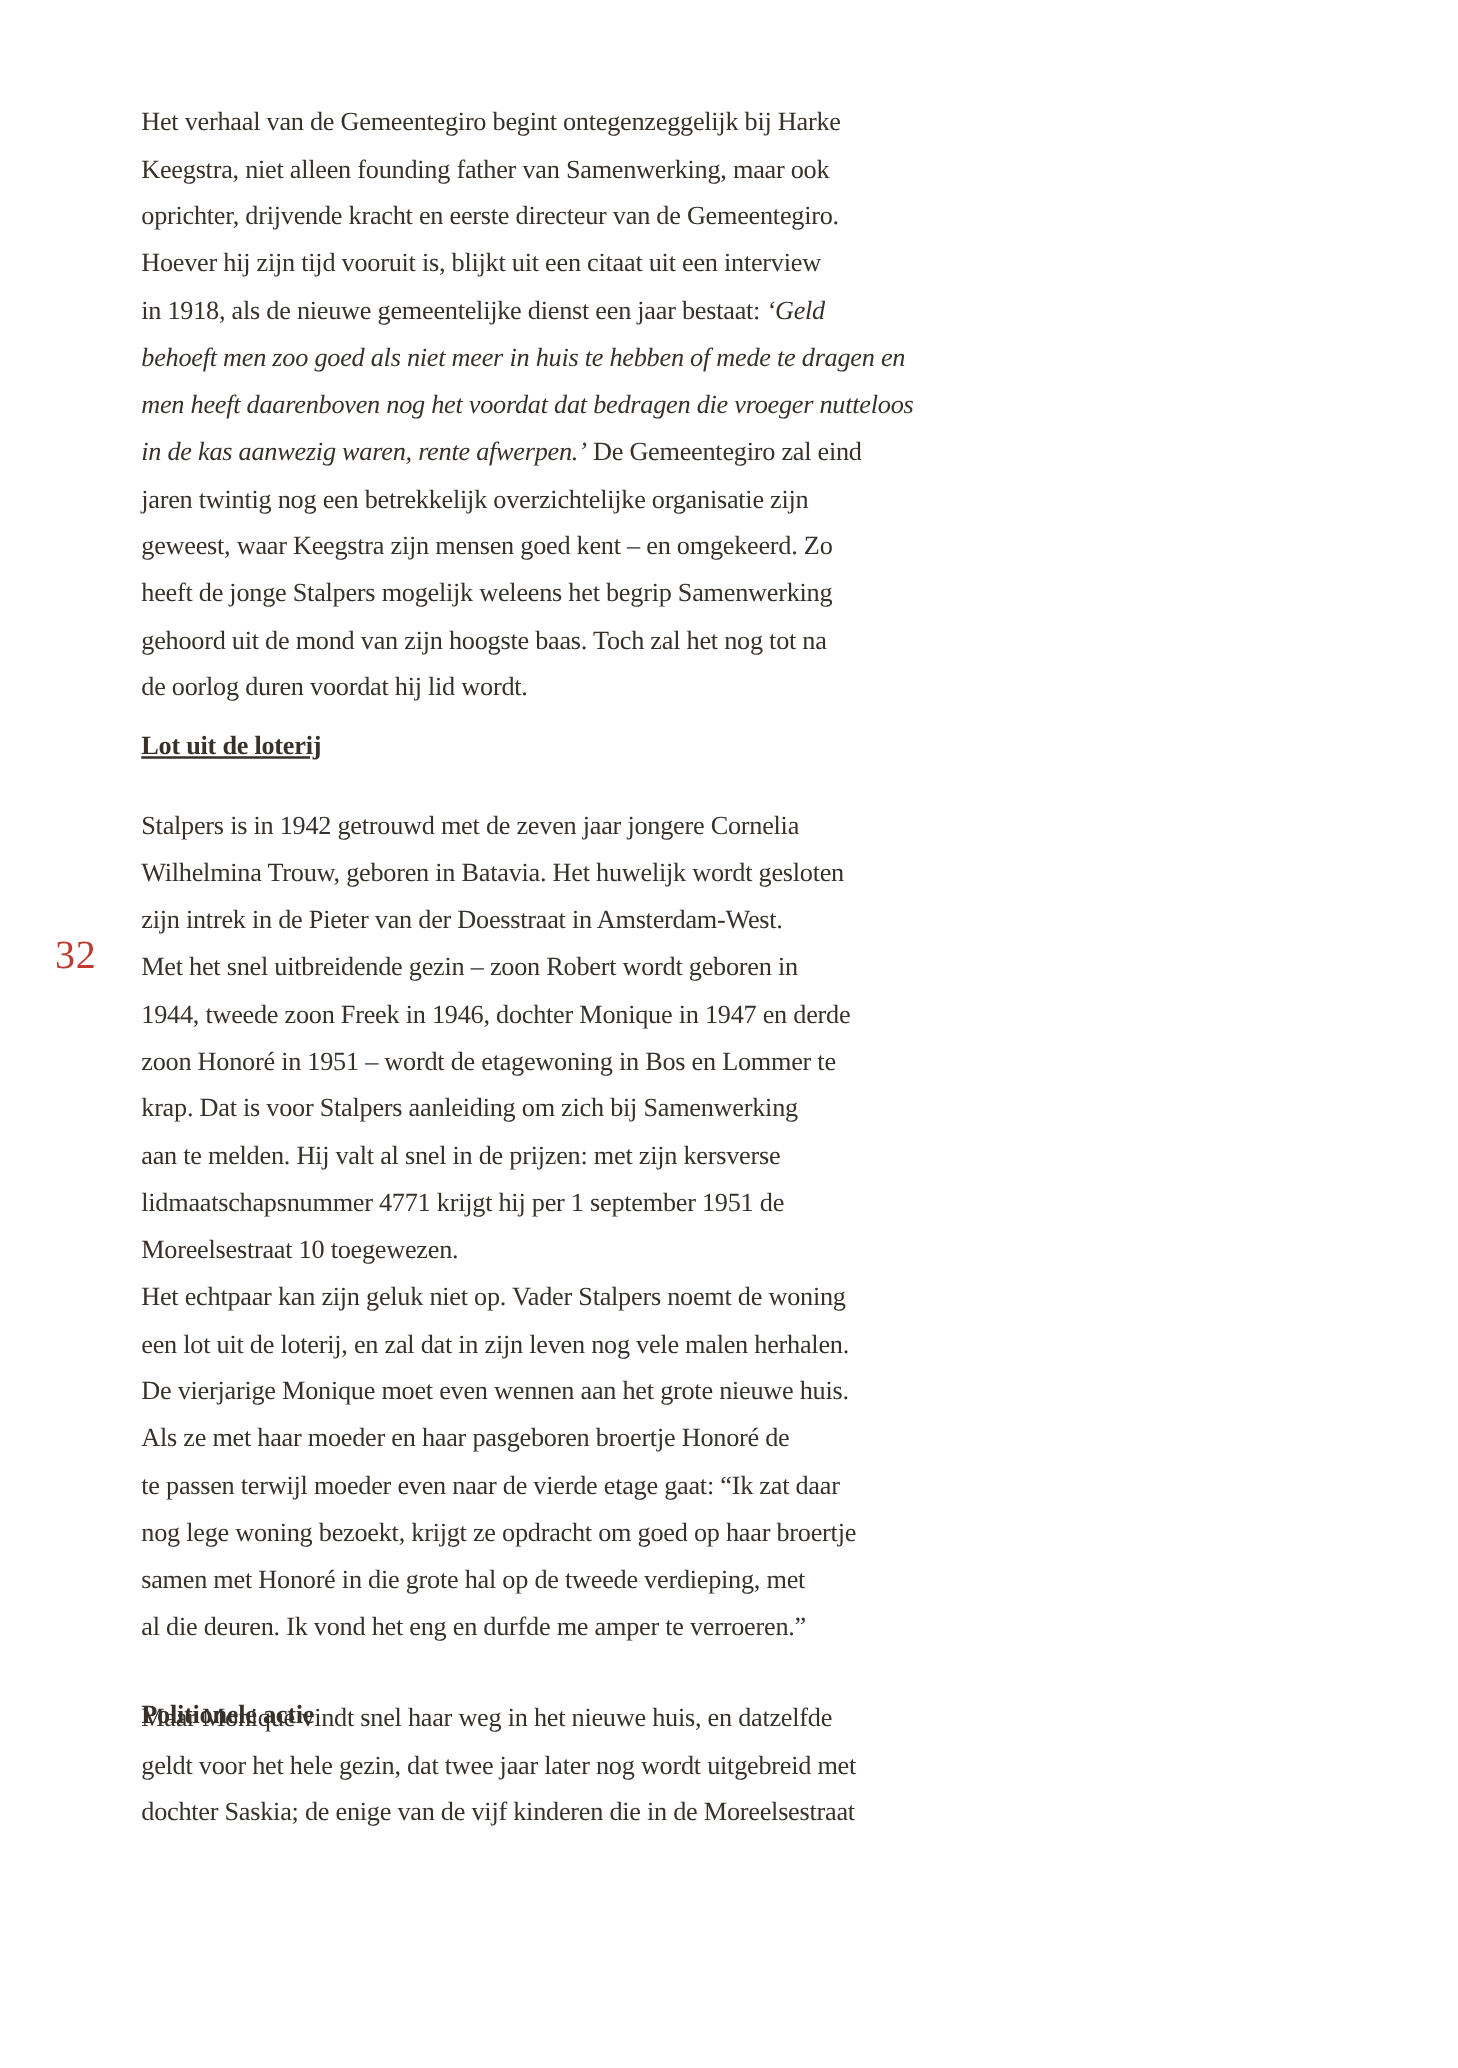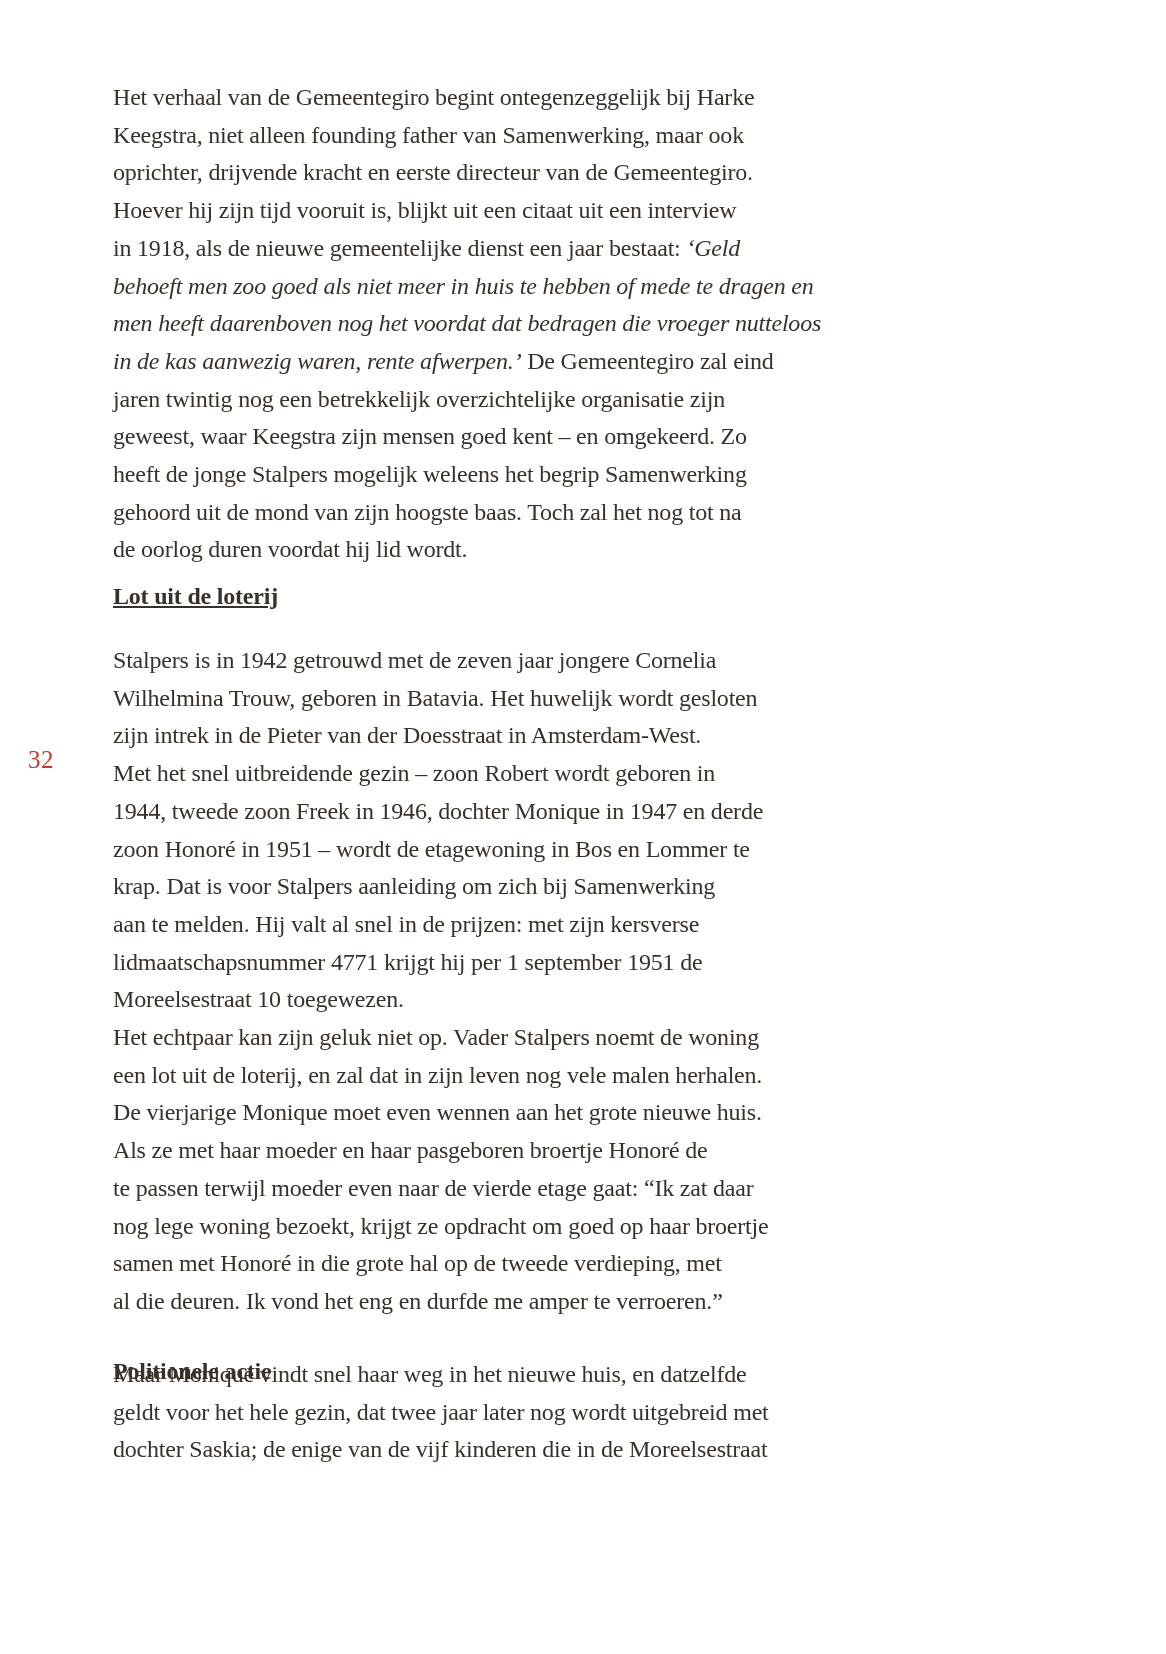--- a/index.html
+++ b/index.html
@@ -11,38 +11,38 @@
     position: relative;
     width: 1166px;
     height: 1654px;
     background: #ffffff;
     overflow: hidden;
     font-family: "Liberation Serif", serif;
   }
   .block {
     position: absolute;
     left: 113px;
-    font-size: 24px;
+    font-size: 21px;
     line-height: 37.7px;
     letter-spacing: -0.2px;
   }
   .block.heading {
     font-weight: bold;
   }
   .line {
     white-space: nowrap;
   }
   .rm { font-style: normal; }
   .it { font-style: italic; }
   .bd { font-weight: bold; }
   .page-number {
     position: absolute;
-    left: 28px;
+    left: 44px;
     top: 747px;
-    font-size: 25px;
+    font-size: 32px;
     line-height: 1;
     letter-spacing: 0.5px;
   }
 </style>
 </head>
 <body>
 
 <div class="page" style="background: rgb(255, 255, 255); color: rgb(55, 49, 42);">
   <div class="page-number" style="color: rgb(192, 59, 46);">32</div>
   <div>

